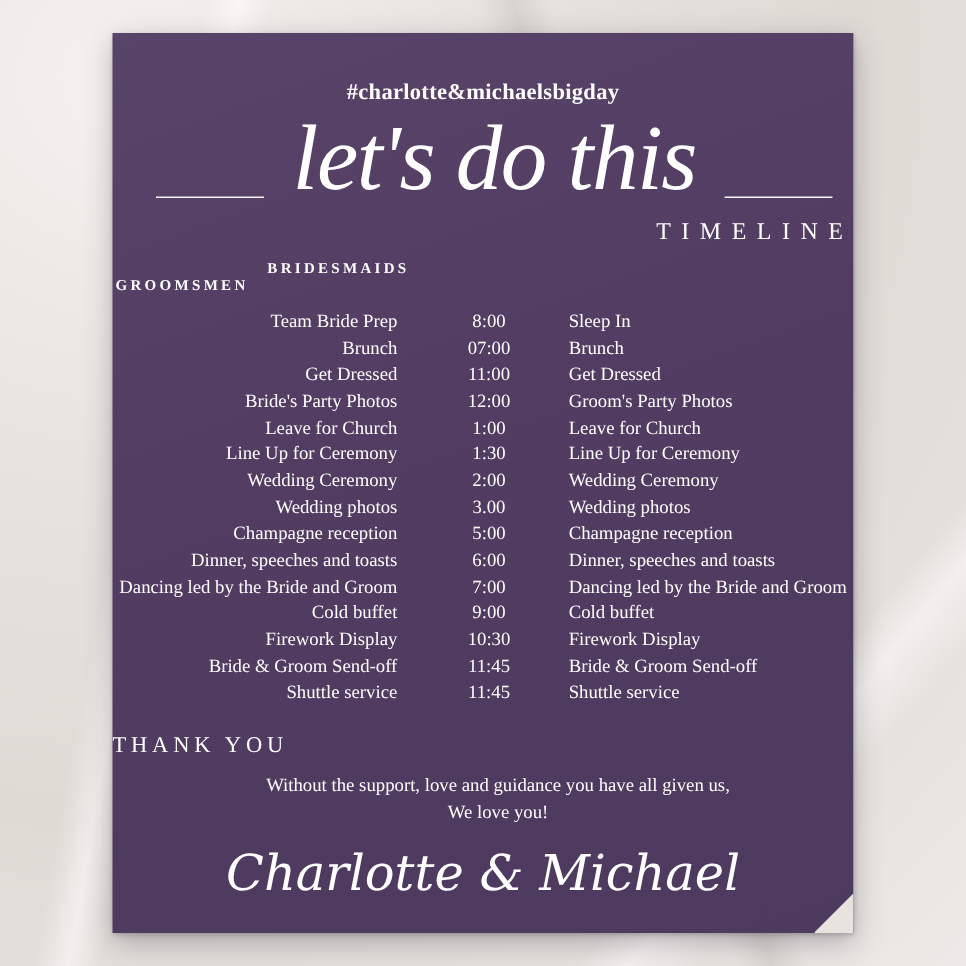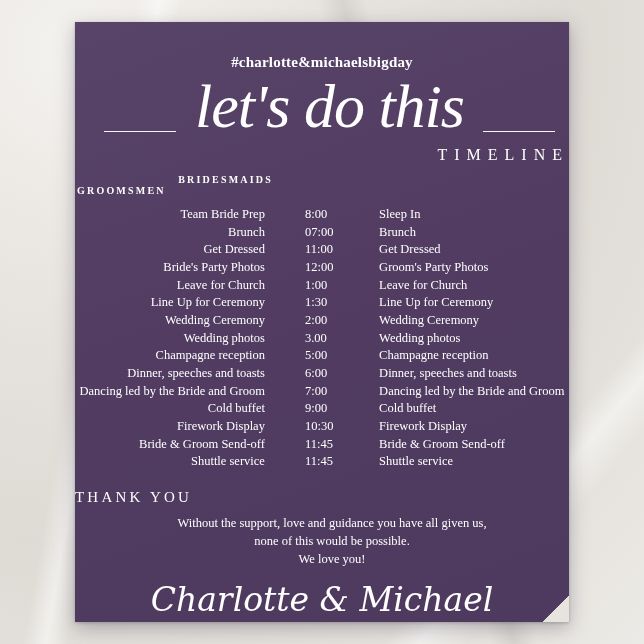--- a/index.html
+++ b/index.html
@@ -125,21 +125,21 @@
     gap: 32px;
   }
   .c-left {
     width: 198px;
     text-align: right;
     padding-right: 8px;
     white-space: nowrap;
   }
   .c-time {
     width: 44px;
-    text-align: left;
+    text-align: center;
     white-space: nowrap;
   }
   .c-right {
     width: 198px;
     text-align: left;
     white-space: nowrap;
   }
   .thankyou {
     text-align: left;
     font-size: 15px;
@@ -259,19 +259,18 @@
         <div class="row">
           <div class="c-left">Shuttle service</div>
           <div class="c-time">11:45</div>
           <div class="c-right">Shuttle service</div>
         </div>
       </div>
 
     <div class="thankyou">THANK YOU</div>
     <div class="message">
       <div>Without the support, love and guidance you have all given us,</div>
-      <div>none of this would be possible.</div>
       <div>We love you!</div>
     </div>
 
     <div class="signature">Charlotte &amp; Michael</div>
   </div>
 </div>
 
 </body></html>

